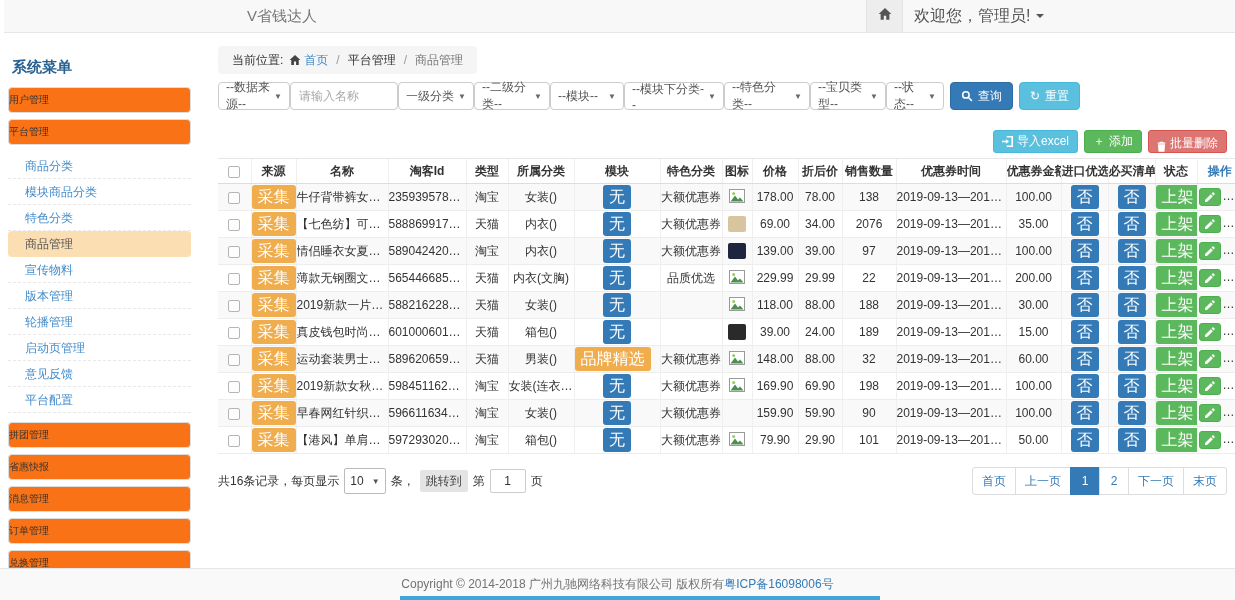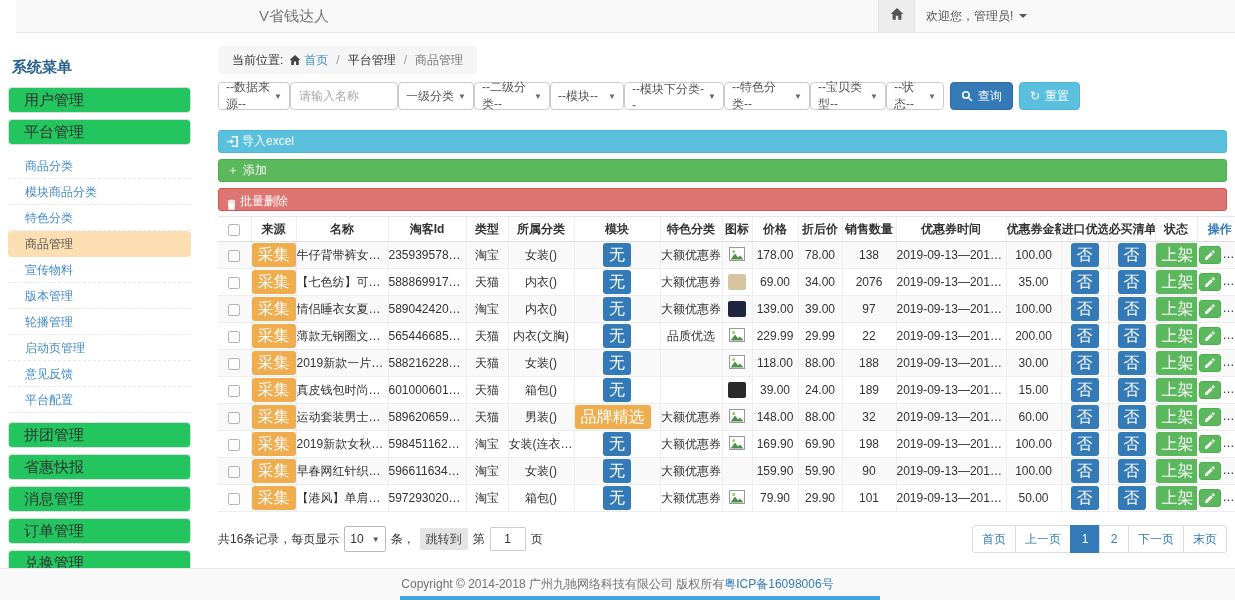--- a/index.html
+++ b/index.html
@@ -1,30 +1,30 @@
 <!DOCTYPE html>
 <html><head>
 <meta charset="utf-8">
 <style>
   * { box-sizing: border-box; margin: 0; padding: 0; }
   html,body { background:#fff; }
   body { font-family:"Liberation Sans", sans-serif; }
   .page { position:relative; width:1235px; height:600px; background:#fff; overflow:hidden; }
 
   
-  .topbar { position:absolute; top:0; left:16px; right:0; height:33px; background:#f8f8f8; border-bottom:1px solid #e7e7e7; }
+  .topbar { position:absolute; top:0; left:4px; right:0; height:33px; background:#f8f8f8; border-bottom:1px solid #e7e7e7; }
   .brand { position:absolute; left:243px; top:0; line-height:32px; font-size:15px; color:#777; }
   .home-box { position:absolute; left:862px; top:0; width:37px; height:32px; background:#ededed; border-left:1px solid #e3e3e3; border-right:1px solid #e3e3e3; display:flex; align-items:center; justify-content:center; color:#555; cursor:pointer; }
-  .welcome { position:absolute; left:910px; top:0; height:32px; display:flex; align-items:center; gap:6px; font-size:12px; color:#555; cursor:pointer; }
+  .welcome { position:absolute; left:910px; top:0; height:32px; display:flex; align-items:center; gap:6px; font-size:16px; color:#555; cursor:pointer; }
   .caret { width:0; height:0; border-left:4px solid transparent; border-right:4px solid transparent; border-top:4px solid #555; display:inline-block; }
 
   
   .sidebar { position:absolute; left:8px; top:55px; width:183px; z-index:1; }
   .side-title { color:#286090; font-weight:bold; font-size:15px; margin:3px 0 10px 4px; }
-  .side-panel { height:26px; line-height:24px; background:#22c55e; border:1px solid #ddd; border-radius:4px; padding-left:15px; font-size:15px; color:#333; margin-bottom:6px; cursor:pointer; }
+  .side-panel { height:26px; line-height:24px; background:#f97316; border:1px solid #ddd; border-radius:4px; font-size:10px; color:#333; margin-bottom:6px; cursor:pointer; }
   .side-sub { margin:0 0 7px 0; padding:2px 0; }
   .side-sub-item { height:26px; line-height:26px; padding-left:17px; font-size:12px; color:#428bca; border-bottom:1px dashed #e8e8e8; cursor:pointer; }
   .side-sub-item.active { background:#fbdfb2; border-radius:4px; color:#555; border-bottom-color:transparent; }
 
   
   .main { position:absolute; left:218px; top:46px; width:1009px; }
   .breadcrumb { display:inline-flex; height:28px; align-items:center; background:#f5f5f5; border-radius:4px; padding:0 14px; font-size:12px; color:#333; gap:6px; }
   .breadcrumb a { color:#428bca; text-decoration:none; display:inline-flex; align-items:center; gap:3px; cursor:pointer; }
   .breadcrumb .sep { color:#999; padding:0 2px; }
   .breadcrumb .cur { color:#777; }
@@ -34,21 +34,21 @@
   .fsel { height:28px; border:1px solid #ccc; border-radius:4px; background:#fff; font-size:12px; color:#555; display:flex; align-items:center; justify-content:space-between; padding:0 7px; cursor:pointer; }
   .fsel .arw { font-size:8px; color:#666; margin-left:4px; }
   .finp { height:28px; border:1px solid #ccc; border-radius:4px; font-size:12px; color:#555; padding:0 8px; }
   .finp::placeholder { color:#a9a9a9; }
   .fw-data-source{width:72px}.fw-name{width:108px}.fw-category-l1{width:76px}.fw-category-l2{width:76px}
   .fw-module{width:74px}.fw-module-sub{width:100px}.fw-feature{width:86px}.fw-item-type{width:76px}.fw-status{width:58px}
   .btn { height:28px; border-radius:4px; color:#fff; font-size:12px; display:inline-flex; align-items:center; gap:5px; padding:0 10px; cursor:pointer; border:1px solid transparent; }
   .btn-primary { background:#337ab7; border-color:#2e6da4; }
   .btn-info { background:#5bc0de; border-color:#46b8da; }
 
-  .actions { display:flex; justify-content:flex-end; gap:6px; margin-top:20px;flex-direction:column; }
+  .actions { display:flex; justify-content:flex-end; gap:6px; margin-top:20px; }
   .abtn { height:23px; font-size:12px; color:#fff; border-radius:3px; padding:0 8px; display:inline-flex; align-items:center; gap:4px; cursor:pointer; border:1px solid transparent; }
   .abtn-import { background:#5bc0de; border-color:#46b8da; }
   .abtn-add { background:#5cb85c; border-color:#4cae4c; }
   .abtn-del { background:#dd7572; border-color:#d9534f;align-items:flex-end; }
 
   table.goods { width:100%; border-collapse:collapse; table-layout:fixed; font-size:12px; color:#333; text-align:center; margin-top:5px; }
   table.goods th { height:25px; font-weight:bold; border-top:1px solid #e7e7e7; border-bottom:1px solid #ddd; border-left:1px solid #efefef; overflow:hidden; white-space:nowrap; }
   table.goods td { height:27px; border-bottom:1px solid #ededed; border-left:1px solid #efefef; overflow:hidden; white-space:nowrap; text-overflow:ellipsis; }
   table.goods th:first-child, table.goods td:first-child { border-left:none; }
   table.goods tbody tr:nth-child(odd) { background:#f9f9f9; }

